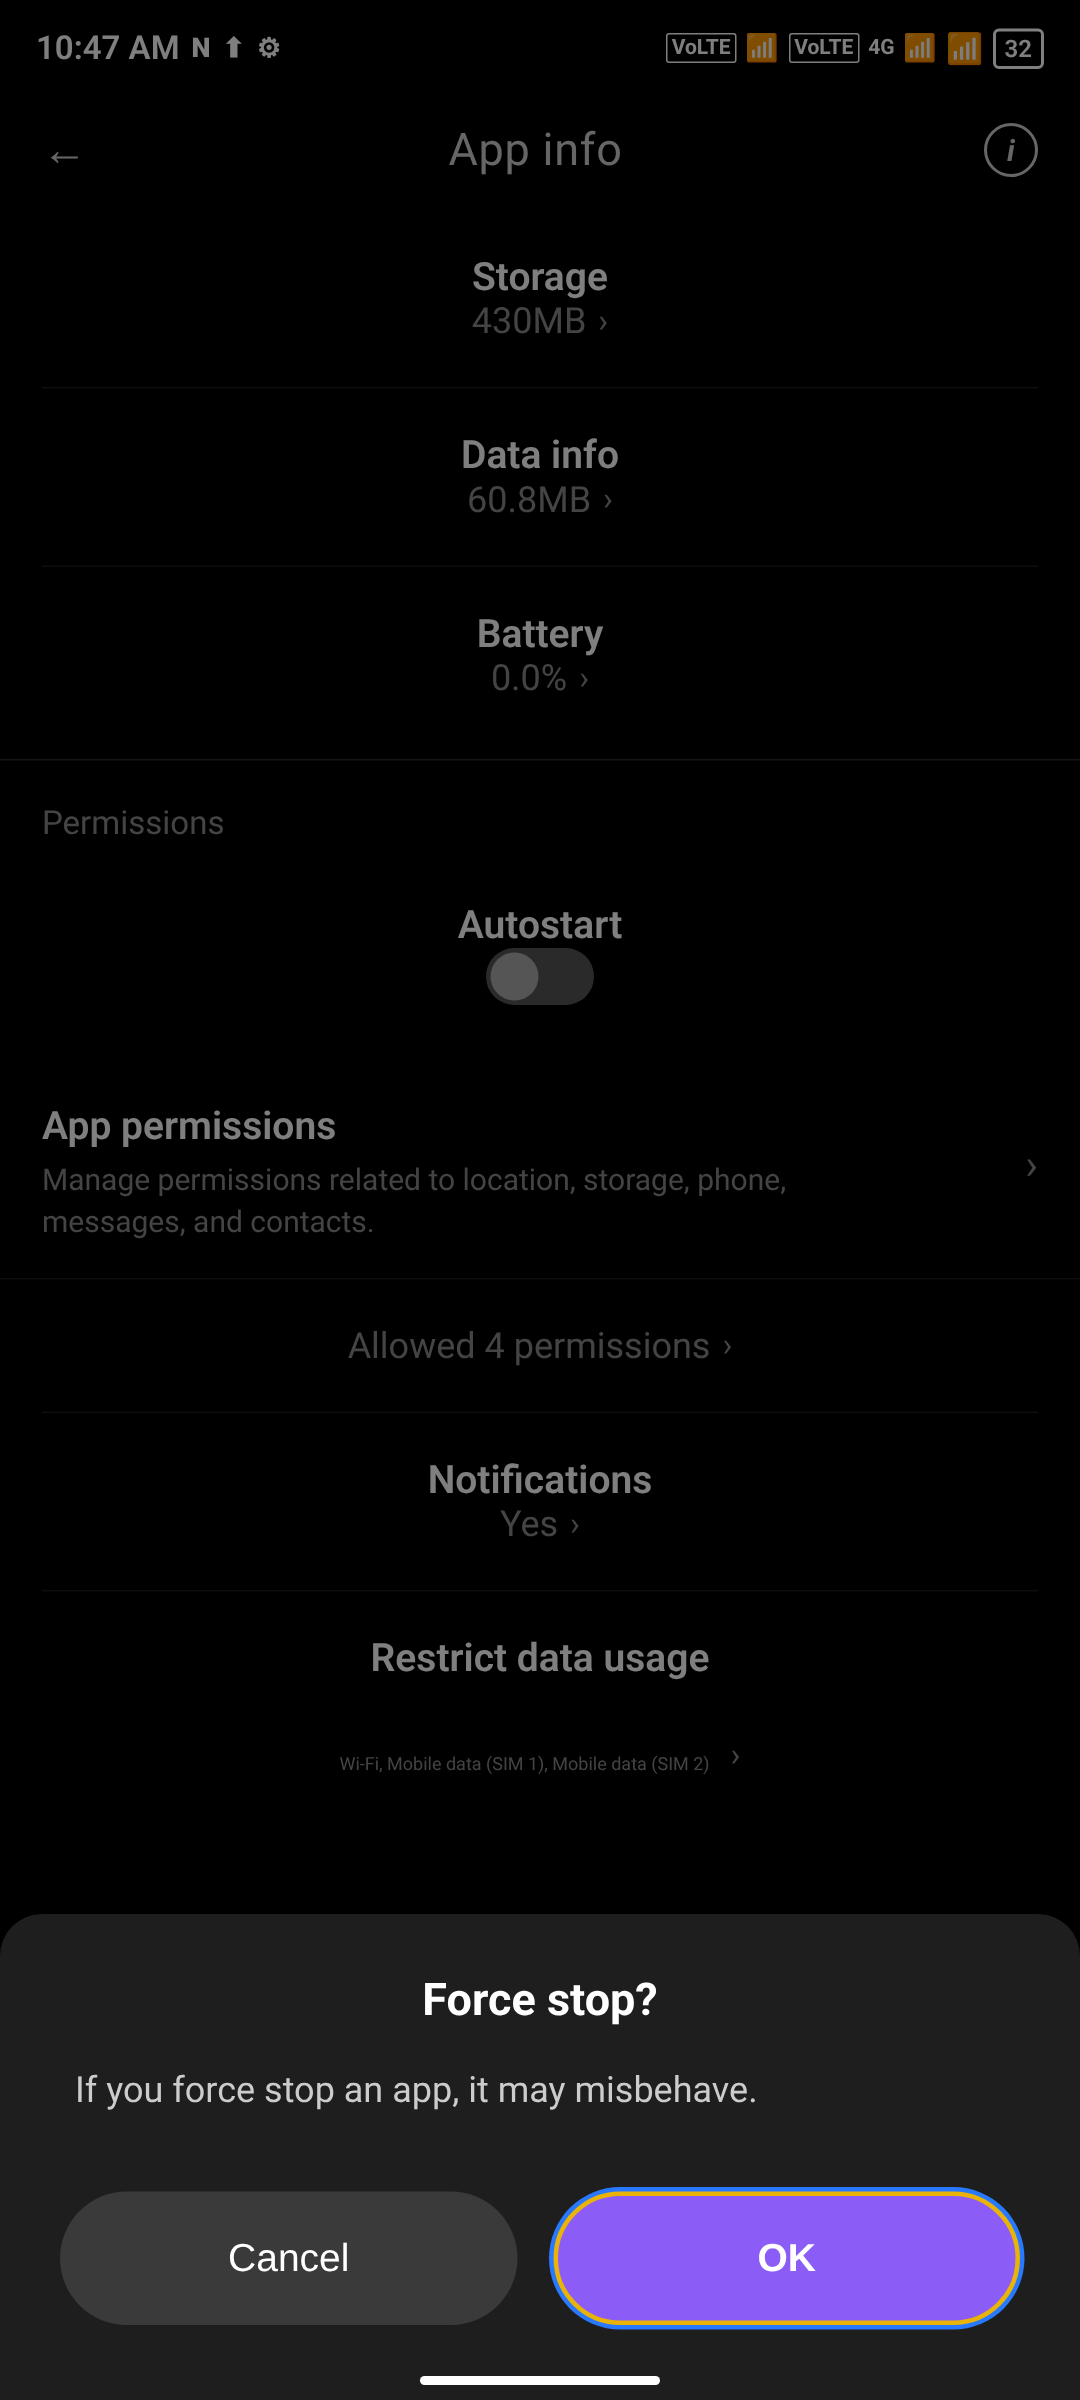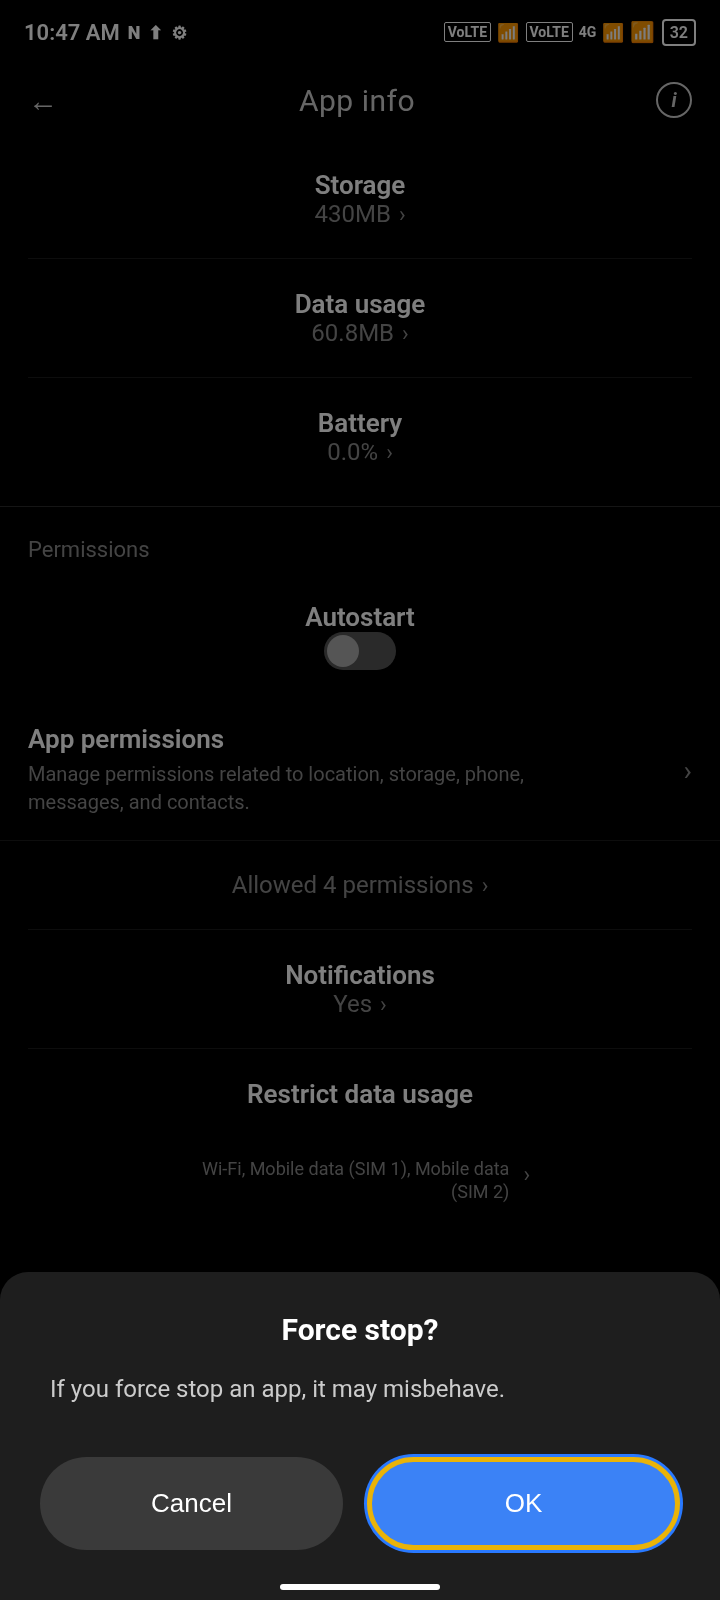--- a/index.html
+++ b/index.html
@@ -153,20 +153,21 @@
       justify-content: space-between;
       padding: 24px 28px;
       border-bottom: 1px solid #1a1a1a;
       cursor: pointer;
     }
     .app-permissions-text .title {
       font-size: 26px;
       font-weight: 600;
       color: #fff;
       margin-bottom: 6px;
+      margin-top: 12px;
     }
     .app-permissions-text .subtitle {
       font-size: 20px;
       color: #888;
       max-width: 540px;
       line-height: 1.4;
     }
 
     
     .overlay {
@@ -205,26 +206,26 @@
       border-radius: 50px;
       background: #3a3a3a;
       color: #ffffff;
       font-size: 26px;
       font-weight: 500;
       cursor: pointer;
     }
     .btn-ok {
       flex: 1;
       padding: 26px 0;
-      border: 5px solid #eab308;
+      border: 3px solid #eab308;
       border-radius: 50px;
-      background: #3b82f6;
+      background: #8b5cf6;
       color: #fff;
       font-size: 26px;
-      font-weight: 400;
+      font-weight: 700;
       cursor: pointer;
       box-shadow: 0 0 0 3px #2979ff;
     }
 
     
     .home-indicator {
       position: absolute;
       bottom: 10px;
       left: 50%;
       transform: translateX(-50%);
@@ -279,21 +280,21 @@
 
 <div class="settings-section">
   <div class="settings-row">
     <span class="row-label">Storage</span>
     <div class="row-value">
       <span>430MB</span>
       <span class="chevron">›</span>
     </div>
   </div>
   <div class="settings-row">
-    <span class="row-label">Data usage</span>
+    <span class="row-label">Data info</span>
     <div class="row-value">
       <span>60.8MB</span>
       <span class="chevron">›</span>
     </div>
   </div>
   <div class="settings-row">
     <span class="row-label">Battery</span>
     <div class="row-value">
       <span>0.0%</span>
       <span class="chevron">›</span>
@@ -332,21 +333,21 @@
   <div class="settings-row">
     <span class="row-label">Notifications</span>
     <div class="row-value">
       <span>Yes</span>
       <span class="chevron">›</span>
     </div>
   </div>
   <div class="settings-row" style="border-bottom:none;gap:36px;">
     <span class="row-label">Restrict data usage</span>
     <div class="row-value" style="max-width:340px; text-align:right; flex-direction:row; flex-wrap:nowrap;">
-      <span style="font-size:18px; line-height:1.3;margin-top:12px;">Wi-Fi, Mobile data (SIM 1), Mobile data (SIM 2)</span>
+      <span style="font-size:12px; line-height:1.3;margin-top:12px;">Wi-Fi, Mobile data (SIM 1), Mobile data (SIM 2)</span>
       <span class="chevron" style="margin-left:6px; flex-shrink:0;">›</span>
     </div>
   </div>
 </div>
 
 <div class="dim-overlay"></div>
 
 <div class="overlay">
   <div class="overlay-title">Force stop?</div>
   <div class="overlay-body">If you force stop an app, it may misbehave.</div>

